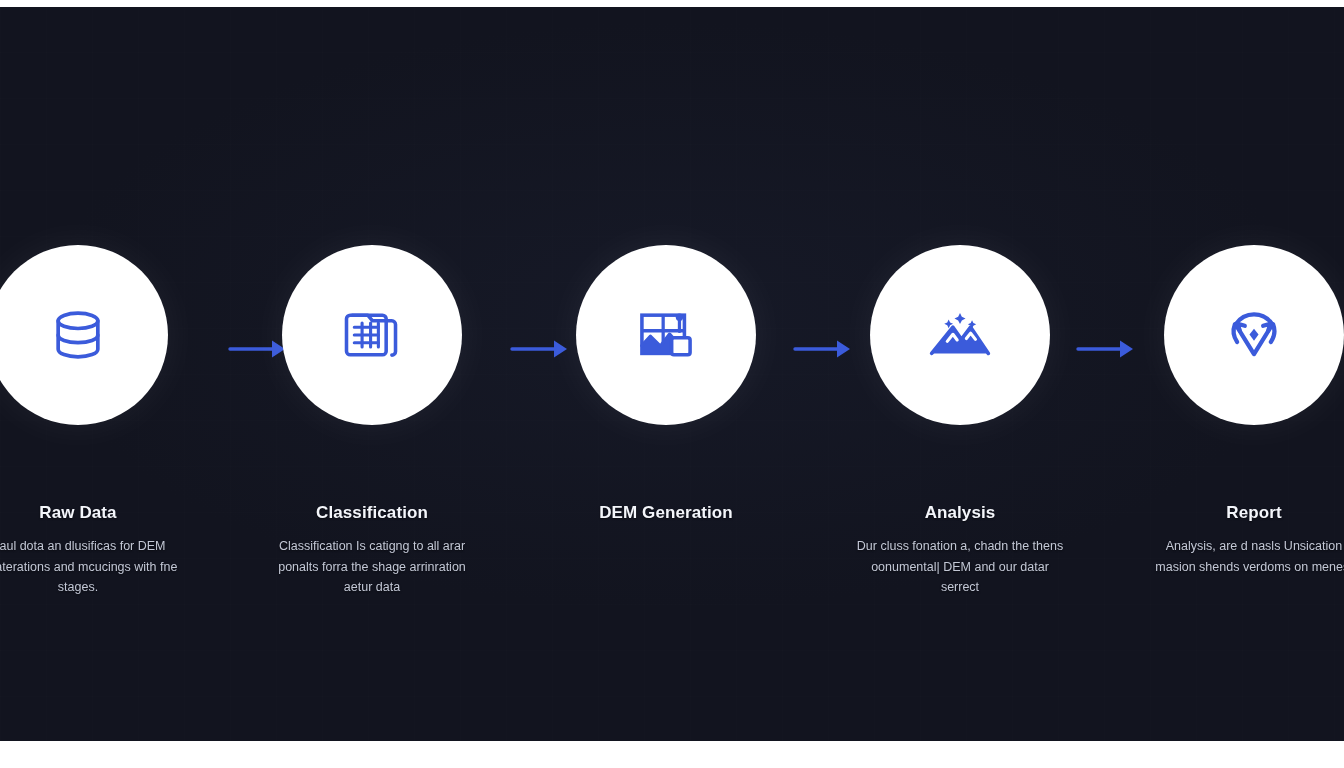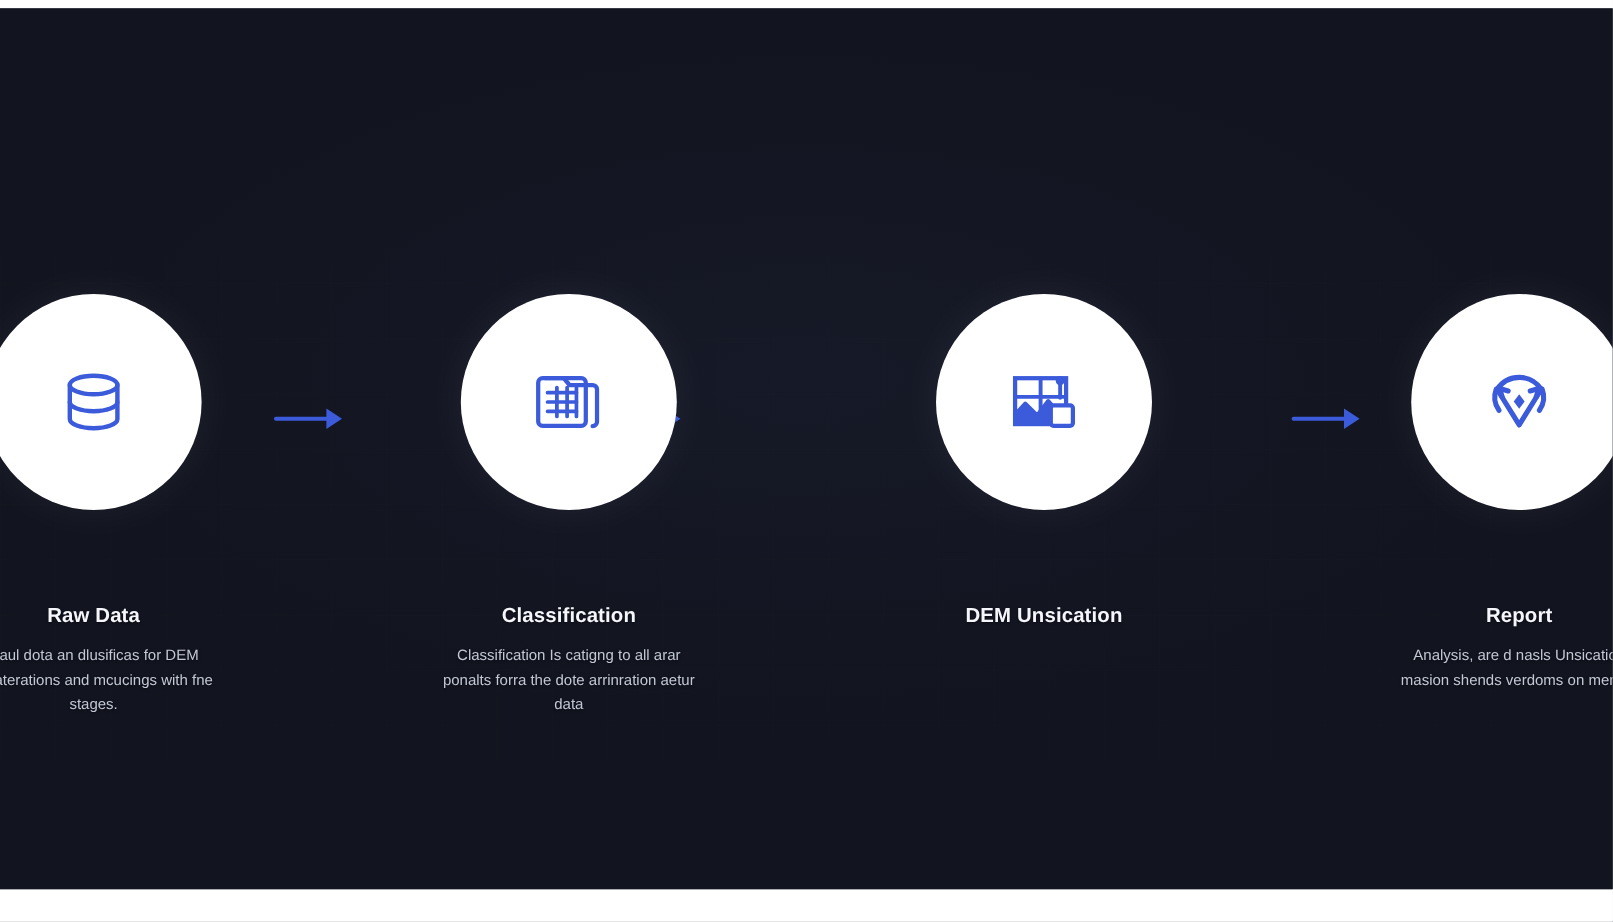--- a/index.html
+++ b/index.html
@@ -49,21 +49,21 @@
   .flow {
     position: absolute;
     left: 0;
     top: 0;
     width: 1344px;
     height: 734px;
     display: flex;
     flex-direction: row;
     align-items: flex-start;
     justify-content: space-between;
-    padding: 238px 4px 0 0;
+    padding: 238px 16px 0 0;
   }
 
   .step {
     position: relative;
     width: 236px;
     display: flex;
     flex-direction: column;
     align-items: center;
     flex: 0 0 auto;
     z-index: 2;
@@ -151,38 +151,53 @@
       <div class="step">
         <div class="step-circle">
           <svg viewBox="0 0 48 48" fill="none">
             <path d="M10 10h11l3.4 4H38a2.6 2.6 0 0 1 2.6 2.6v19A2.6 2.6 0 0 1 38 38.2" stroke="#3b5bdb" stroke-width="2.5" stroke-linejoin="round" stroke-linecap="round"></path>
             <rect x="6" y="10" width="28" height="28" rx="2.6" stroke="#3b5bdb" stroke-width="2.5"></rect>
             <path d="M11.5 18.5h17M11.5 24h17M11.5 29.5h17" stroke="#3b5bdb" stroke-width="2.2" stroke-linecap="round"></path>
             <path d="M17 15.5v17M23 15.5v17M28.5 15.5v17" stroke="#3b5bdb" stroke-width="2.2" stroke-linecap="round"></path>
           </svg>
         </div>
         <div class="step-title">Classification</div>
-        <div class="step-desc">Classification Is catigng to all arar ponalts forra the dote arrinration aetur data</div>
+        <div class="step-desc">Classification Is catigng to all arar ponalts forra the shage arrinration aetur data</div>
       </div>
 
       <div class="step">
         <div class="step-circle">
           <svg viewBox="0 0 48 48" fill="none">
             <rect x="7" y="10" width="30" height="27" stroke="#3b5bdb" stroke-width="2.5"></rect>
             <path d="M7 21h30M22 10v27" stroke="#3b5bdb" stroke-width="2.3"></path>
             <path d="M7 37V30l6-6 7 7 6.5-8.5 7.5 8.5v6H7z" fill="#3b5bdb"></path>
             <path d="M7 31.5l6-6.5 7 7 6.5-8.5 7.5 8.5" stroke="#3b5bdb" stroke-width="2.5" stroke-linejoin="round" stroke-linecap="round"></path>
             <path d="M33.5 21.5V12" stroke="#3b5bdb" stroke-width="2.3" stroke-linecap="round"></path>
             <circle cx="33.5" cy="11.5" r="2.6" fill="#3b5bdb"></circle>
             <rect x="28" y="26" width="13" height="12" rx="1.6" fill="#ffffff" stroke="#3b5bdb" stroke-width="2.5"></rect>
           </svg>
         </div>
-        <div class="step-title">DEM Unsication</div>
-      </div>
-
+        <div class="step-title">DEM Generation</div>
+      </div>
+
+      <div class="step">
+        <div class="step-circle">
+          <svg viewBox="0 0 48 48" fill="none">
+            <path d="M4 37h40L31.5 18.5 25 27l-6-8.5L4 37z" fill="#3b5bdb"></path>
+            <path d="M4 37L19 18.5 25 27l6.5-8.5L44 37" stroke="#3b5bdb" stroke-width="2.6" stroke-linejoin="round" stroke-linecap="round"></path>
+            <path d="M15 28.5l4-5 3 4" stroke="#ffffff" stroke-width="2.2" stroke-linejoin="round" stroke-linecap="round"></path>
+            <path d="M28.5 26.5l3-3.8 3.4 4.4" stroke="#ffffff" stroke-width="2.2" stroke-linejoin="round" stroke-linecap="round"></path>
+            <path d="M24 8.5l1.3 2.6 2.6 1.3-2.6 1.3L24 16.3l-1.3-2.6-2.6-1.3 2.6-1.3L24 8.5z" fill="#3b5bdb"></path>
+            <path d="M16 13l1 2.1 2.1 1-2.1 1-1 2.1-1-2.1-2.1-1 2.1-1 1-2.1z" fill="#3b5bdb"></path>
+            <path d="M32.5 13.5l.95 2 2 .95-2 .95-.95 2-.95-2-2-.95 2-.95.95-2z" fill="#3b5bdb"></path>
+          </svg>
+        </div>
+        <div class="step-title">Analysis</div>
+        <div class="step-desc">Dur cluss fonation a, chadn the thens oonumental| DEM and our datar serrect</div>
+      </div>
 
       <div class="step last">
         <div class="step-circle">
           <svg viewBox="0 0 48 48" fill="none">
             <path d="M11 16.5C14.5 11.5 19 9.5 24 9.5s9.5 2 13 7" stroke="#3b5bdb" stroke-width="3" stroke-linecap="round"></path>
             <path d="M11 16.5l13 21 13-21" stroke="#3b5bdb" stroke-width="3" stroke-linejoin="round" stroke-linecap="round"></path>
             <path d="M10.5 16.5c-1.6 4.2-1.2 8.4 1.6 12.4" stroke="#3b5bdb" stroke-width="3" stroke-linecap="round"></path>
             <path d="M37.5 16.5c1.6 4.2 1.2 8.4-1.6 12.4" stroke="#3b5bdb" stroke-width="3" stroke-linecap="round"></path>
             <path d="M17.5 17.5l-5-1.5 1.5 5" stroke="#3b5bdb" stroke-width="3" stroke-linejoin="round" stroke-linecap="round"></path>
             <path d="M30.5 17.5l5-1.5-1.5 5" stroke="#3b5bdb" stroke-width="3" stroke-linejoin="round" stroke-linecap="round"></path>

